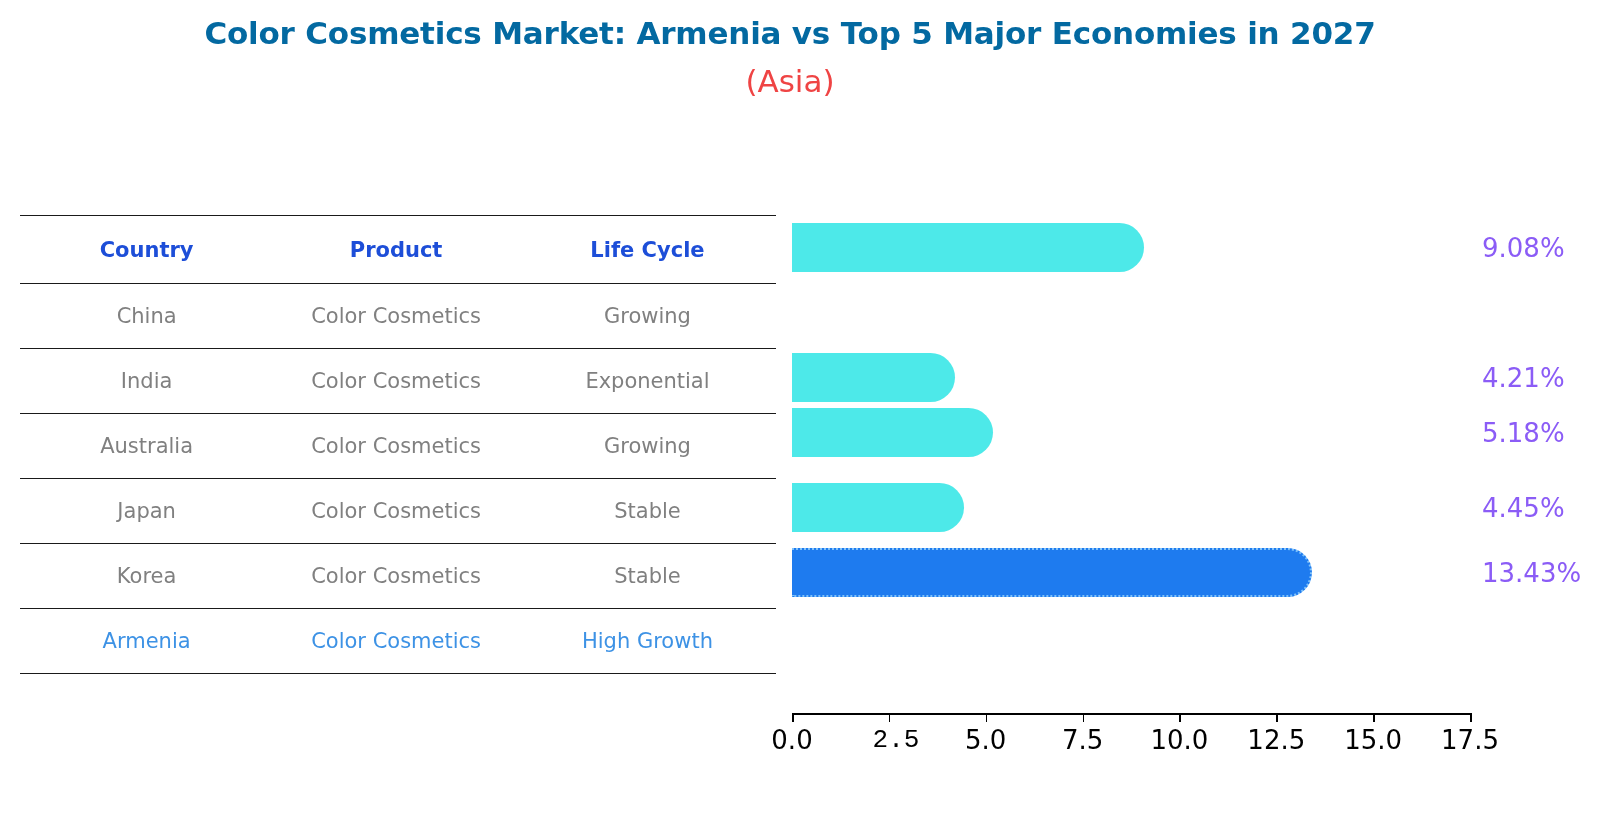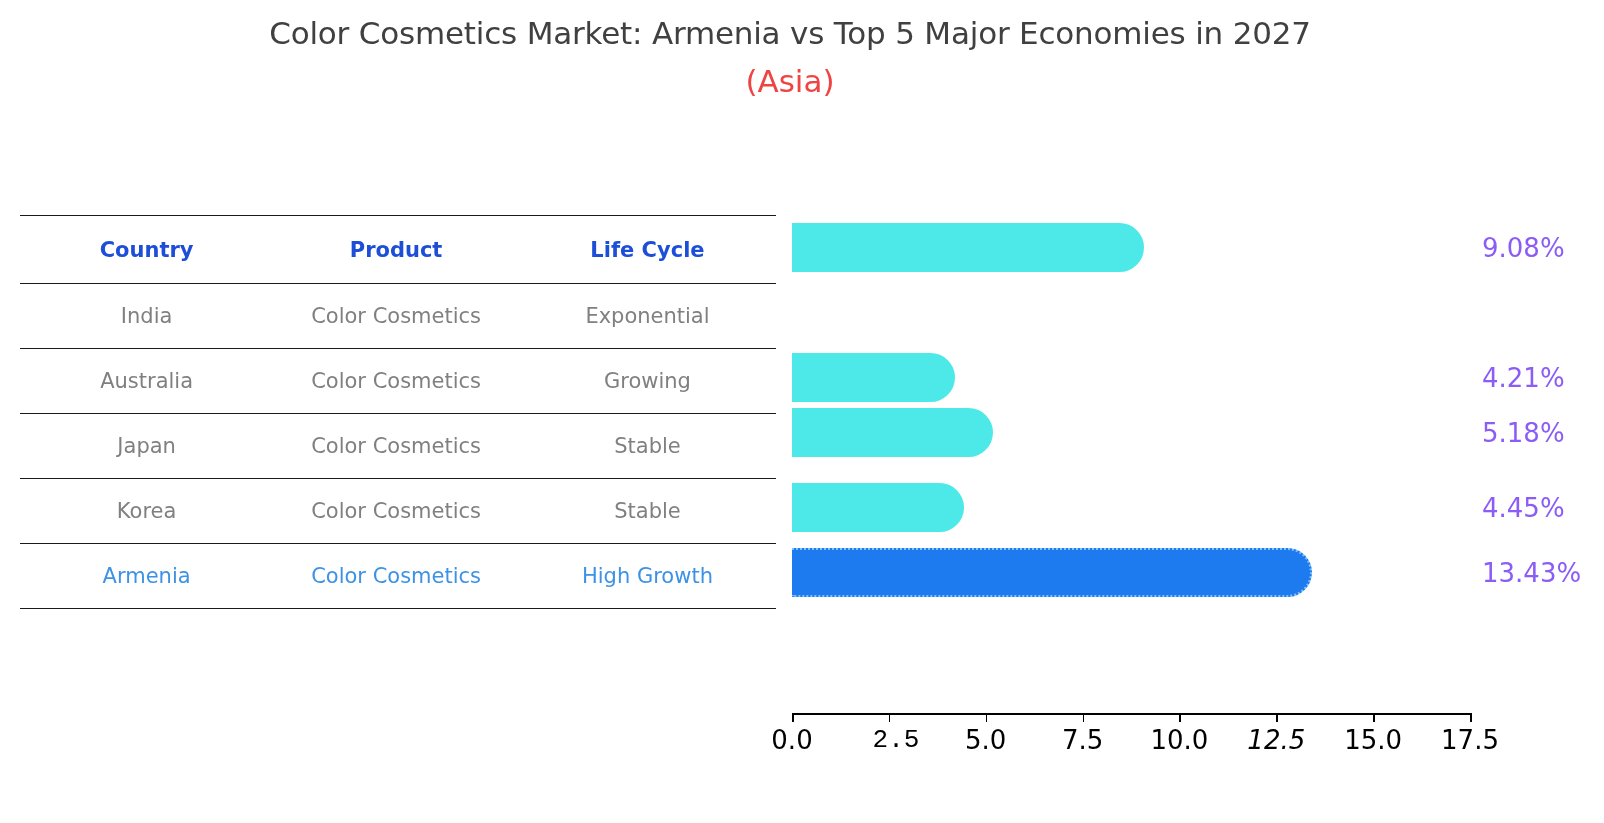--- a/index.html
+++ b/index.html
@@ -17,22 +17,22 @@
 
   
   #title-block {
     position: absolute;
     left: 0; top: 14px;
     width: 1580px;
     text-align: center;
   }
   #chart-title {
     font-size: 31px;
-    font-weight: normal;
-    color: #404040;
+    font-weight: bold;
+    color: #0369a1;
     line-height: 1.28;
     letter-spacing: -0.2px;
     display: block;
   }
   #chart-subtitle {
     font-size: 31px;
     font-weight: normal;
     color: #ef4444;
     line-height: 1.28;
     display: block;
@@ -167,20 +167,25 @@
     </colgroup>
     <thead>
       <tr>
         <th>Country</th>
         <th>Product</th>
         <th>Life Cycle</th>
       </tr>
     </thead>
     <tbody id="table-body">
         <tr>
+          <td>China</td>
+          <td>Color Cosmetics</td>
+          <td>Growing</td>
+        </tr>
+        <tr>
           <td>India</td>
           <td>Color Cosmetics</td>
           <td>Exponential</td>
         </tr>
         <tr>
           <td>Australia</td>
           <td>Color Cosmetics</td>
           <td>Growing</td>
         </tr>
         <tr>
@@ -231,19 +236,19 @@
       <div class="tick-label" style="left: 0px;">0.0</div>
       <div class="tick" style="left: 96.8571px;"></div>
       <div class="tick-label" style="left: 104px; font-family: Liberation Mono, monospace;">2.5</div>
       <div class="tick" style="left: 193.714px;"></div>
       <div class="tick-label" style="left: 193.714px;">5.0</div>
       <div class="tick" style="left: 290.571px;"></div>
       <div class="tick-label" style="left: 290.571px;">7.5</div>
       <div class="tick" style="left: 387.429px;"></div>
       <div class="tick-label" style="left: 387.429px;">10.0</div>
       <div class="tick" style="left: 484.286px;"></div>
-      <div class="tick-label" style="left: 484.286px; font-style: italic;">12.5</div>
+      <div class="tick-label" style="left: 484.286px;">12.5</div>
       <div class="tick" style="left: 581.143px;"></div>
       <div class="tick-label" style="left: 581.143px;">15.0</div>
       <div class="tick" style="left: 678px;"></div>
       <div class="tick-label" style="left: 678px;">17.5</div>
     </div>
 </div>
 
 </body></html>

